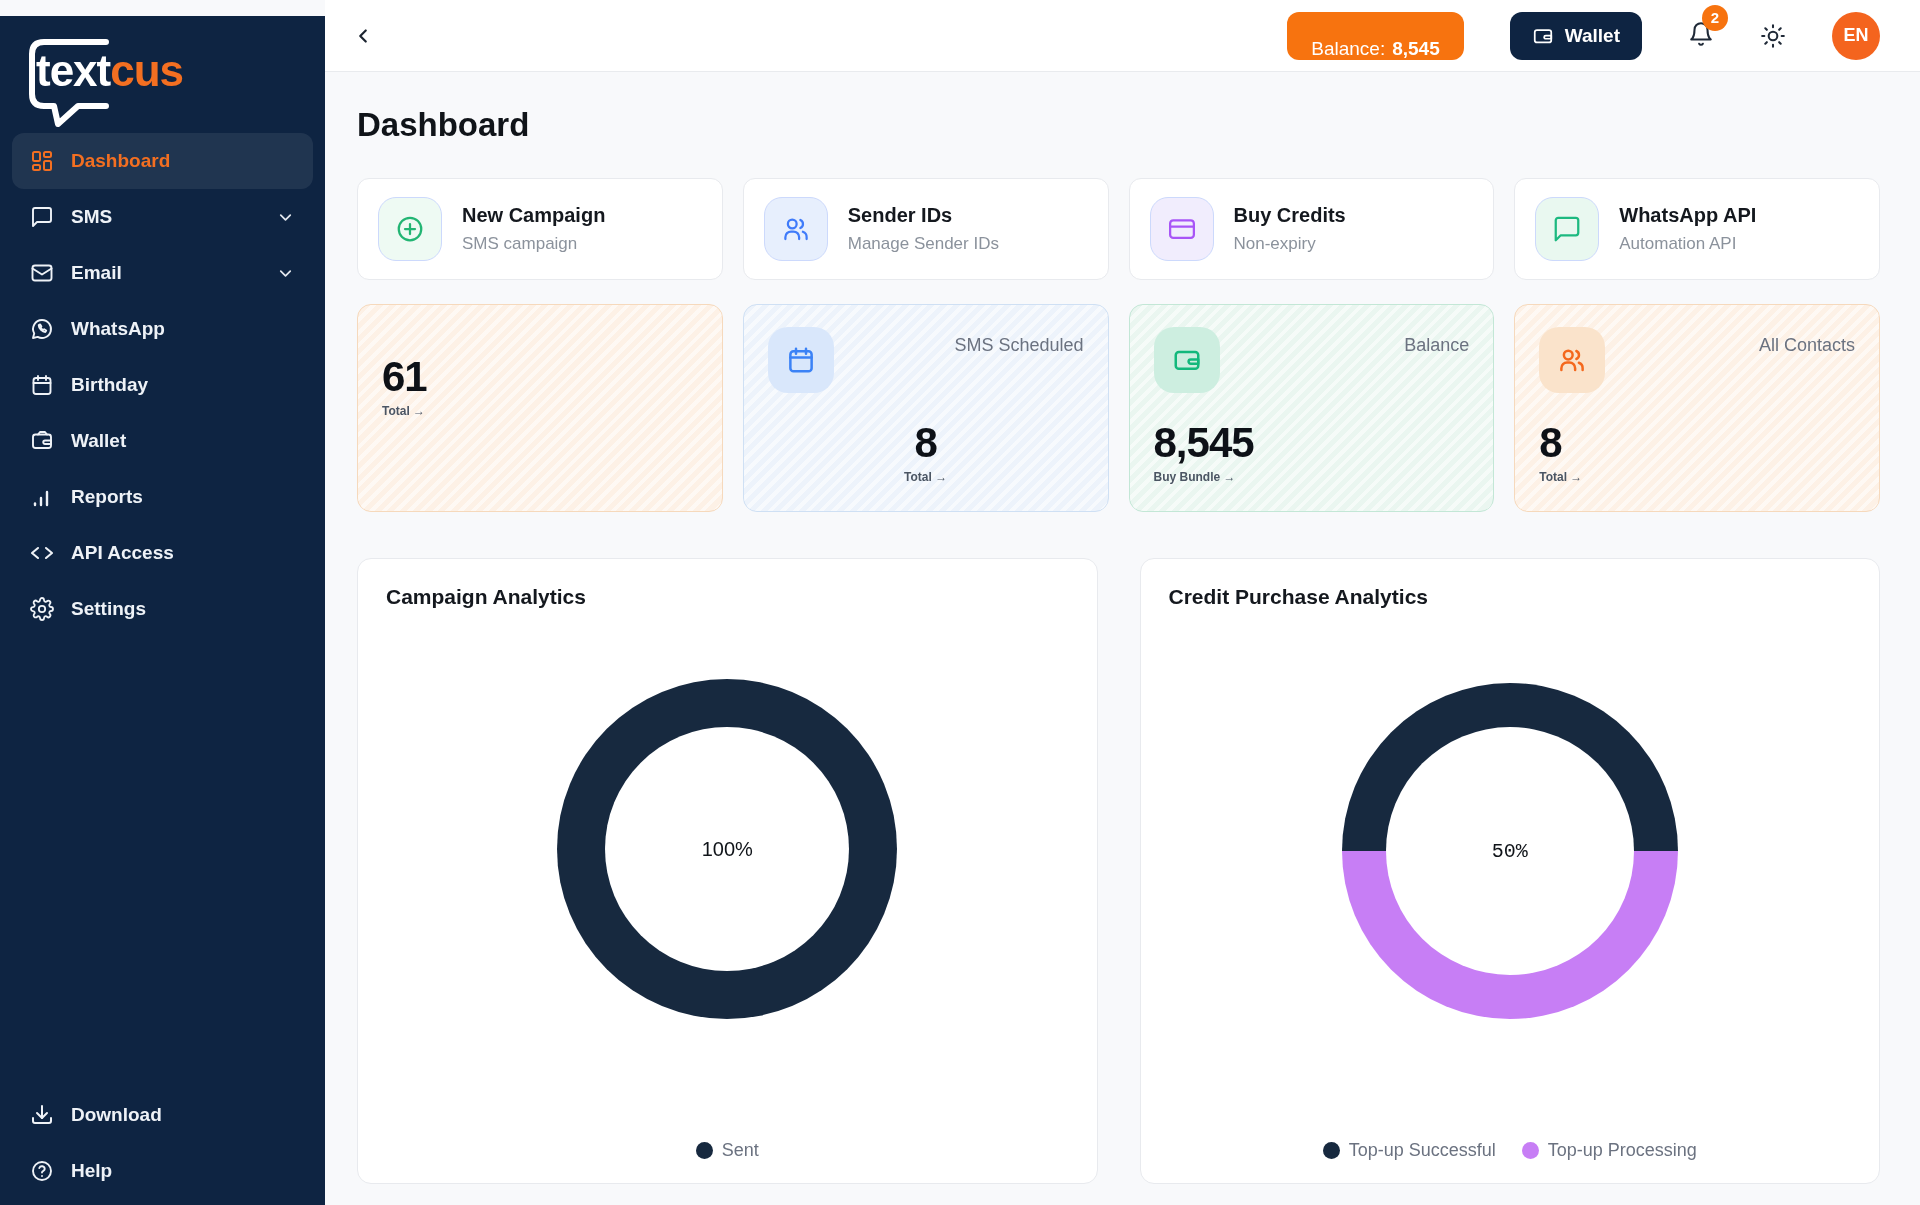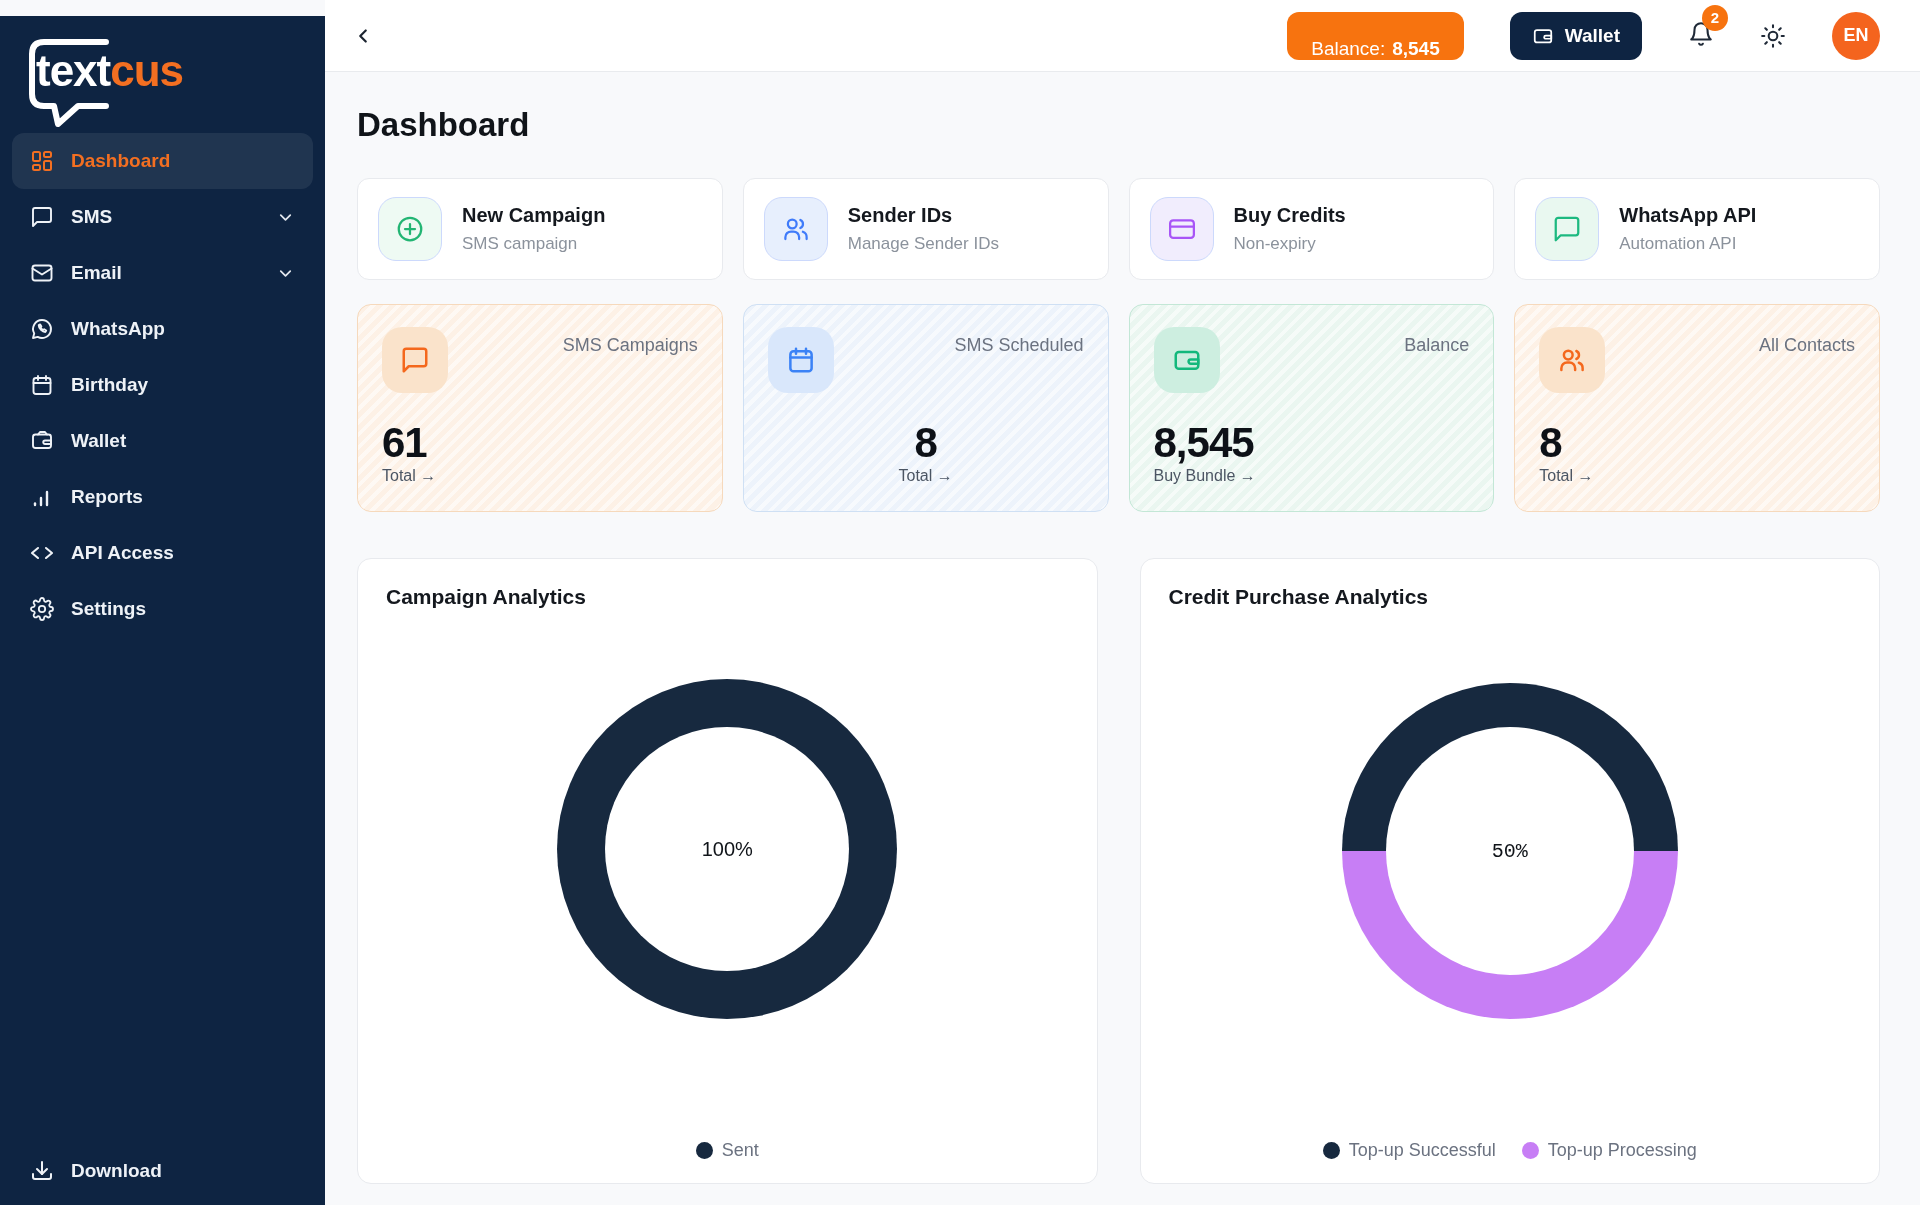--- a/index.html
+++ b/index.html
@@ -75,21 +75,21 @@
   .stat-card.th-green  { background:#eaf6f0; border-color:#c3e7d6; }
   .stat-top { display:flex; align-items:flex-start; justify-content:space-between; position:relative; }
   .stat-tile { width:66px; height:66px; border-radius:20px; display:flex; align-items:center;
     justify-content:center; }
   .stat-tile.st-orange { background:#fae3cb; color:#f4681d; }
   .stat-tile.st-blue   { background:#d9e7fb; color:#3b82f6; }
   .stat-tile.st-green  { background:#cdeee0; color:#13b87c; }
   .stat-label { font-size:18px; color:#6b7280; margin-top:8px; position:relative; }
   .stat-value { font-size:42px; font-weight:800; color:#0d1117; letter-spacing:-1px;
     margin-top:26px; position:relative; }
-  .stat-link { font-size:16px; color:#4b5563; position:relative; display:inline-block; }
+  .stat-link { font-size:12px; color:#4b5563; position:relative; display:inline-block;font-weight:bold; }
 
   .charts-row { display:grid; grid-template-columns:1fr 1fr; gap:42px; }
   .chart-card { background:#fff; border:1px solid #e8eaee; border-radius:14px; height:626px;
     padding:26px 28px 18px 28px; display:flex; flex-direction:column; align-items:center; }
   .chart-title { font-size:21px; font-weight:700; color:#14181e; align-self:flex-start; }
   .donut { border-radius:50%; position:relative; margin-top:70px; }
   .donut-100 { width:340px; height:340px; }
   .donut-50  { width:336px; height:336px; margin-top:74px;font-family:Liberation Mono, monospace; }
   .donut-hole { position:absolute; background:#fff; border-radius:50%; display:flex;
     align-items:center; justify-content:center; }
@@ -190,20 +190,28 @@
 
   <ul class="sidebar-footer">
     <li class="menu-item">
       <svg width="24" height="24" viewBox="0 0 24 24" fill="none" stroke="currentColor" stroke-width="2" stroke-linecap="round" stroke-linejoin="round">
           <path d="M21 15v3a2 2 0 0 1-2 2H5a2 2 0 0 1-2-2v-3"></path>
           <path d="m7 10 5 5 5-5"></path>
           <path d="M12 15V3"></path>
         </svg>
       <span>Download</span>
     </li>
+    <li class="menu-item">
+      <svg width="24" height="24" viewBox="0 0 24 24" fill="none" stroke="currentColor" stroke-width="1.9" stroke-linecap="round" stroke-linejoin="round">
+          <circle cx="12" cy="12" r="9"></circle>
+          <path d="M9.3 9a2.8 2.8 0 0 1 5.4 1c0 1.8-2.7 2.2-2.7 3.5"></path>
+          <path d="M12 17h.01"></path>
+        </svg>
+      <span>Help</span>
+    </li>
   </ul>
 </aside>
 
 <header class="topbar">
   <button class="collapse-btn">
     <svg width="22" height="22" viewBox="0 0 24 24" fill="none" stroke="currentColor" stroke-width="2.4" stroke-linecap="round" stroke-linejoin="round">
         <path d="m15 6-6 6 6 6"></path>
       </svg>
   </button>
   <div class="topbar-right">
@@ -285,28 +293,20 @@
       </div>
       <div>
         <div class="ac-title">WhatsApp API</div>
         <div class="ac-sub">Automation API</div>
       </div>
     </div>
   </div>
 
   <div class="stat-row">
     <div class="stat-card th-orange">
-      <div class="stat-top">
-        <div class="stat-tile st-orange">
-          <svg width="30" height="30" viewBox="0 0 24 24" fill="none" stroke="currentColor" stroke-width="2" stroke-linecap="round" stroke-linejoin="round">
-              <path d="M21 15a2 2 0 0 1-2 2H7l-4 4V5a2 2 0 0 1 2-2h14a2 2 0 0 1 2 2z"></path>
-            </svg>
-        </div>
-        <div class="stat-label">SMS Campaigns</div>
-      </div>
       <div class="stat-value">61</div>
       <div class="stat-link">Total →</div>
     </div>
     <div class="stat-card th-blue">
       <div class="stat-top">
         <div class="stat-tile st-blue">
           <svg width="30" height="30" viewBox="0 0 24 24" fill="none" stroke="currentColor" stroke-width="2" stroke-linecap="round" stroke-linejoin="round">
               <rect x="3.5" y="5" width="17" height="16" rx="2.5"></rect>
               <path d="M8 3v4M16 3v4M3.5 10h17"></path>
             </svg>

